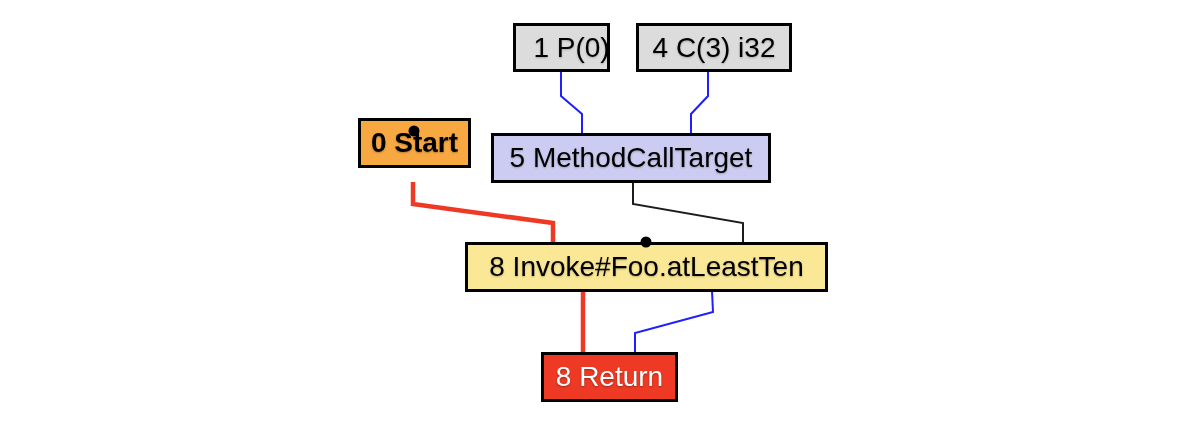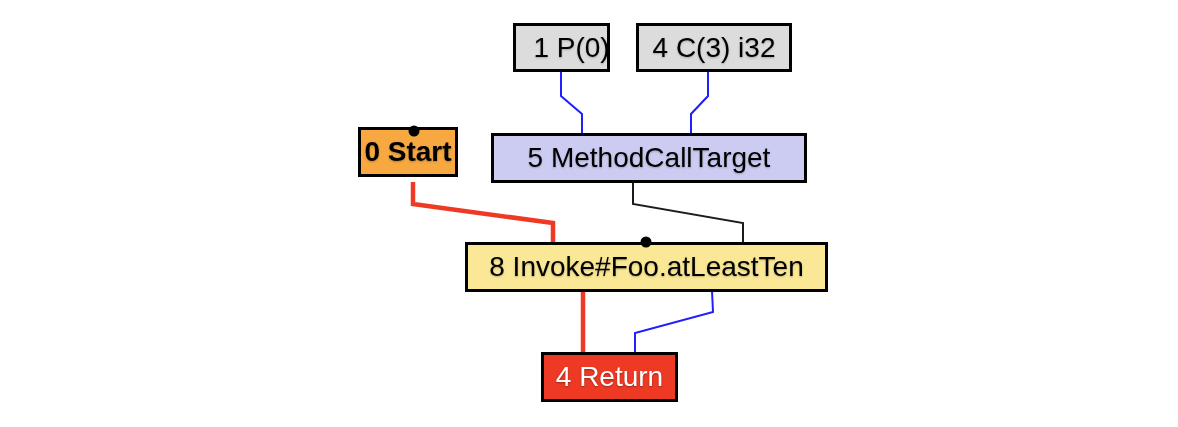--- a/index.html
+++ b/index.html
@@ -55,25 +55,25 @@
       <circle cx="414" cy="131" r="5.5" fill="#000000"></circle>
       <circle cx="646" cy="242" r="5.5" fill="#000000"></circle>
     </svg>
 
 <div class="node" style="left: 513px; top: 23px; width: 97px; height: 49px; background: rgb(220, 220, 220); color: rgb(0, 0, 0); border-color: rgb(0, 0, 0); font-weight: normal; padding-left: 20px;">
       <span>1 P(0)</span>
     </div>
     <div class="node" style="left: 636px; top: 23px; width: 156px; height: 49px; background: rgb(220, 220, 220); color: rgb(0, 0, 0); border-color: rgb(0, 0, 0); font-weight: normal;">
       <span>4 C(3) i32</span>
     </div>
-    <div class="node" style="left: 358px; top: 127px; width: 100px; height: 50px; background: rgb(247, 168, 65); color: rgb(0, 0, 0); border-color: rgb(0, 0, 0); font-weight: bold;">
+    <div class="node" style="left: 358px; top: 118px; width: 113px; height: 50px; background: rgb(247, 168, 65); color: rgb(0, 0, 0); border-color: rgb(0, 0, 0); font-weight: bold;">
       <span>0 Start</span>
     </div>
-    <div class="node" style="left: 491px; top: 133px; width: 316px; height: 50px; background: rgb(204, 204, 242); color: rgb(0, 0, 0); border-color: rgb(0, 0, 0); font-weight: normal; justify-content: center;">
+    <div class="node" style="left: 491px; top: 133px; width: 280px; height: 50px; background: rgb(204, 204, 242); color: rgb(0, 0, 0); border-color: rgb(0, 0, 0); font-weight: normal; justify-content: center;">
       <span>5 MethodCallTarget</span>
     </div>
     <div class="node" style="left: 465px; top: 242px; width: 363px; height: 50px; background: rgb(251, 232, 150); color: rgb(0, 0, 0); border-color: rgb(0, 0, 0); font-weight: normal;">
       <span>8 Invoke#Foo.atLeastTen</span>
     </div>
     <div class="node" style="left: 541px; top: 352px; width: 137px; height: 50px; background: rgb(238, 58, 36); color: rgb(255, 255, 255); border-color: rgb(0, 0, 0); font-weight: normal; text-shadow: rgba(0, 0, 0, 0.35) 0px 1px 2px;">
-      <span>4 Return</span>
+      <span>8 Return</span>
     </div>
   </div>
 
 </body></html>

